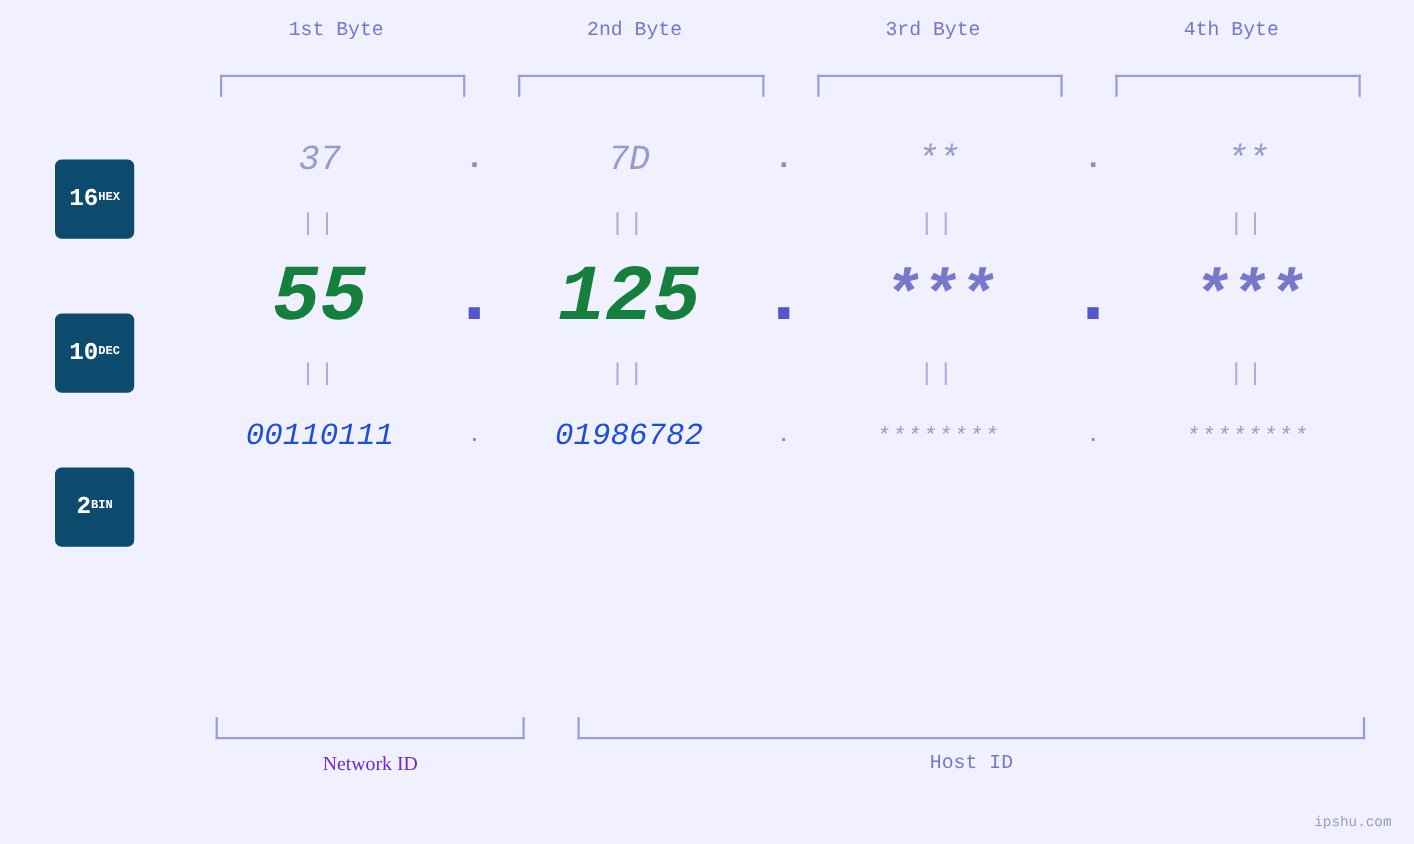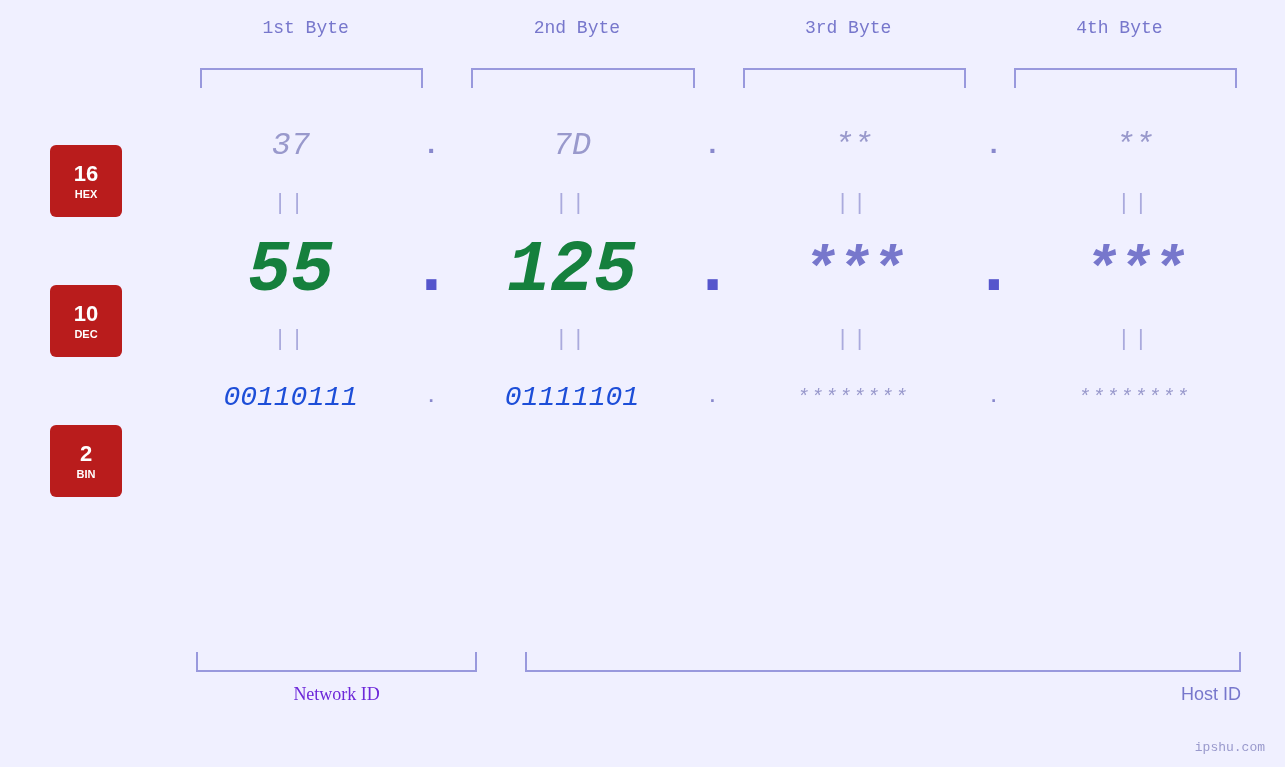--- a/index.html
+++ b/index.html
@@ -26,30 +26,30 @@
     .base-labels {
       position: absolute;
       left: 50px;
       top: 145px;
       display: flex;
       flex-direction: column;
       gap: 68px;
     }
 
     .base-badge {
-      background: #b91c1c;
+      background: #0c4a6e;
       color: white;
       width: 72px;
       height: 72px;
       border-radius: 6px;
       display: flex;
-      flex-direction: column;
+      flex-direction: row;
       align-items: center;
       justify-content: center;
-      font-family: Liberation Sans, sans-serif;
+      font-family: Liberation Mono, monospace;
       font-size: 11px;
       font-weight: bold;
       line-height: 1.2;
     }
 
     .base-badge .base-num {
       font-size: 22px;
       font-weight: bold;
     }
 
@@ -246,24 +246,24 @@
     .network-id-label {
       width: calc(25% + 20px);
       text-align: center;
       color: #6d28d9;
       font-size: 18px;
       font-family: Liberation Serif, serif;
     }
 
     .host-id-label {
       flex: 1;
-      text-align: right;
+      text-align: center;
       color: #7777cc;
       font-size: 18px;
-      font-family: Liberation Sans, sans-serif;
+      font-family: Liberation Mono, monospace;
       margin-left: 4px;
     }
 
     
     .class-line-container {
       position: absolute;
       bottom: 38px;
       left: 196px;
       right: 44px;
       display: flex;
@@ -396,21 +396,21 @@
     </div>
 
     <div class="bin-row">
       <div class="byte-cell">
         <span class="bin-val">00110111</span>
       </div>
       <div class="dot-cell">
         <span style="font-size:18px;color:#8888cc">.</span>
       </div>
       <div class="byte-cell">
-        <span class="bin-val">01111101</span>
+        <span class="bin-val">01986782</span>
       </div>
       <div class="dot-cell">
         <span style="font-size:18px;color:#8888cc">.</span>
       </div>
       <div class="byte-cell">
         <span class="bin-masked">********</span>
       </div>
       <div class="dot-cell">
         <span style="font-size:18px;color:#8888cc">.</span>
       </div>

